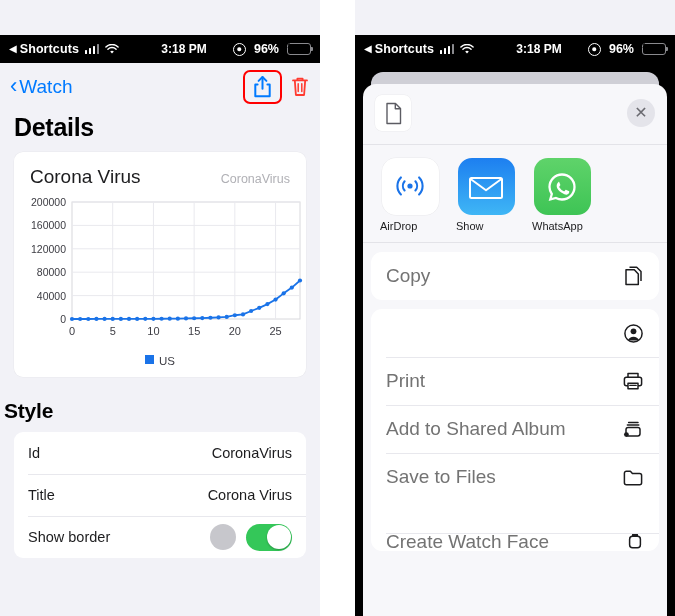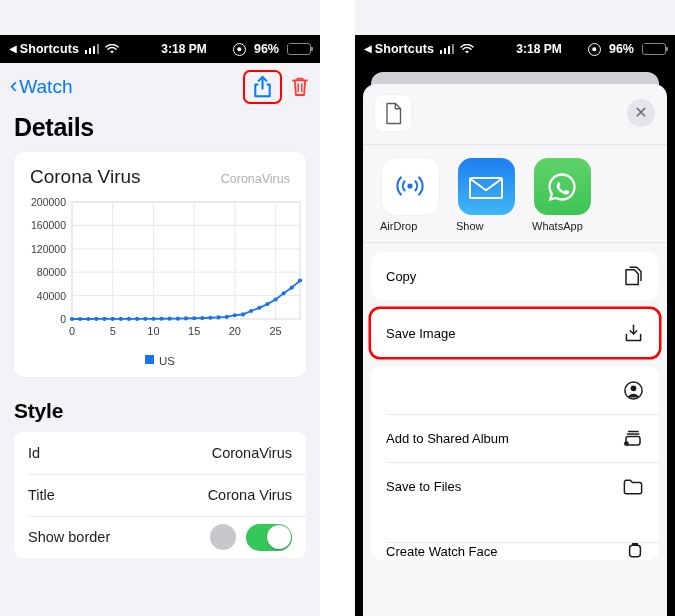--- a/index.html
+++ b/index.html
@@ -54,21 +54,21 @@
   
   .card{background:#fff;border-radius:9px;margin:0 14px;padding:14px 10px 10px;box-shadow:0 0 0 .5px rgba(0,0,0,.04);}
   .card-head{display:flex;align-items:baseline;padding:0 6px 6px;}
   .card-title{font-size:19px;color:#1c1c1e;font-weight:400;}
   .card-sub{margin-left:auto;font-size:12.5px;color:#b0b0b5;}
   .chart-wrap{position:relative;width:100%;height:155px;}
   .legend{display:flex;align-items:flex-start;justify-content:center;gap:5px;padding-top:6px;font-size:11.5px;color:#3c3c43;}
   .legend-swatch{width:9px;height:9px;background:#1a73e8;display:inline-block;}
 
   
-  .section-title{font-size:21px;font-weight:700;color:#000;padding:22px 14px 9px;letter-spacing:-.2px;}
+  .section-title{font-size:21px;font-weight:700;color:#000;padding:22px 4px 9px;letter-spacing:-.2px;}
   .list-card{background:#fff;border-radius:9px;margin:0 14px;overflow:hidden;}
   .row{display:flex;align-items:center;padding:0 14px;height:42px;position:relative;}
   .row + .row::before{content:"";position:absolute;left:14px;right:0;top:0;height:1px;background:#e8e8ed;}
   .row-label{font-size:14.5px;color:#1c1c1e;}
   .row-value{margin-left:auto;font-size:14.5px;color:#1c1c1e;}
   .row-ctrls{margin-left:auto;display:flex;align-items:center;gap:10px;}
   .gray-dot{width:26px;height:26px;border-radius:50%;background:#c7c7cc;}
   .toggle{width:46px;height:27px;border-radius:14px;background:#34c759;position:relative;}
   .toggle .knob{position:absolute;top:1.5px;right:1.5px;width:24px;height:24px;border-radius:50%;background:#fff;box-shadow:0 1px 2px rgba(0,0,0,.25);}
 
@@ -86,21 +86,21 @@
   .app-name{font-size:11px;color:#1c1c1e;margin-top:5px;white-space:nowrap;}
   .ico-airdrop{background:#fff;box-shadow:0 0 0 .5px rgba(0,0,0,.06);}
   .ico-messages{background:linear-gradient(180deg,#5bd75b,#2ebd2e);}
   .ico-mail{background:linear-gradient(180deg,#1d7ff0,#3fb6f5);}
   .ico-whatsapp{background:linear-gradient(180deg,#5fd36a,#3ec455);}
 
   .actions{padding:9px 8px 0;}
   .act-card{background:#fff;border-radius:11px;margin-bottom:9px;overflow:hidden;}
   .act-row{display:flex;align-items:center;height:48px;padding:0 15px;position:relative;}
   .act-row + .act-row::before{content:"";position:absolute;left:15px;right:0;top:0;height:1px;background:#e8e8ed;}
-  .act-label{font-size:13px;color:#000000;}
+  .act-label{font-size:19px;color:#737373;}
   .act-ico{margin-left:auto;color:#1c1c1e;display:flex;align-items:center;}
   .act-card.highlight{box-shadow:0 0 0 2.5px #ff0000;border-radius:9px;}
   .act-clip{height:18px;overflow:hidden;margin-top:32px;}
 </style>
 </head>
 <body>
 
 <div class="stage">
 
   <div class="phone phone-left">
@@ -339,44 +339,43 @@
             <span class="act-label">Copy</span>
             <span class="act-ico">
               <svg width="21" height="22" viewBox="0 0 21 22">
                   <path d="M3 4.8h8.3l4 4.2v10.5H3z" fill="none" stroke="#1c1c1e" stroke-width="1.5" stroke-linejoin="round"></path>
                   <path d="M6.5 2.2h7.2L18 6.5v9.4" fill="none" stroke="#1c1c1e" stroke-width="1.5" stroke-linejoin="round"></path>
                 </svg>
             </span>
           </div>
         </div>
 
-        <div class="act-card highlight">
-          <div class="act-row">
-            <span class="act-label">Save Image</span>
-            <span class="act-ico">
-              <svg width="21" height="22" viewBox="0 0 21 22">
-                  <path d="M10.5 3.2v8.6" stroke="#1c1c1e" stroke-width="1.5" stroke-linecap="round"></path>
-                  <path d="M7.3 8.8l3.2 3.2 3.2-3.2" fill="none" stroke="#1c1c1e" stroke-width="1.5" stroke-linecap="round" stroke-linejoin="round"></path>
-                  <path d="M3.4 12.4v6.2h14.2v-6.2" fill="none" stroke="#1c1c1e" stroke-width="1.5" stroke-linecap="round" stroke-linejoin="round"></path>
-                </svg>
-            </span>
-          </div>
-        </div>
 
         <div class="act-card">
           <div class="act-row">
             <span class="act-ico">
               <svg width="21" height="21" viewBox="0 0 21 21">
                   <circle cx="10.5" cy="10.5" r="8.6" fill="none" stroke="#1c1c1e" stroke-width="1.5"></circle>
                   <circle cx="10.5" cy="8.3" r="2.9" fill="#1c1c1e"></circle>
                   <path d="M4.9 17.4a6.2 6.2 0 0 1 11.2 0" fill="#1c1c1e"></path>
                 </svg>
             </span>
           </div>
           <div class="act-row">
+            <span class="act-label">Print</span>
+            <span class="act-ico">
+              <svg width="22" height="20" viewBox="0 0 22 20">
+                  <path d="M6 6.3V2.4h10v3.9" fill="none" stroke="#1c1c1e" stroke-width="1.5" stroke-linejoin="round"></path>
+                  <rect x="2.4" y="6.3" width="17.2" height="8.4" rx="2" fill="none" stroke="#1c1c1e" stroke-width="1.5"></rect>
+                  <rect x="6" y="12.2" width="10" height="5.6" fill="#fff" stroke="#1c1c1e" stroke-width="1.5" stroke-linejoin="round"></rect>
+                  <path d="M7.8 14.4h6.4" stroke="#1c1c1e" stroke-width="1.3" stroke-linecap="round"></path>
+                </svg>
+            </span>
+          </div>
+          <div class="act-row">
             <span class="act-label">Add to Shared Album</span>
             <span class="act-ico">
               <svg width="22" height="22" viewBox="0 0 22 22">
                   <path d="M6.6 4.4h9.4M5.4 7.1h11.4" stroke="#1c1c1e" stroke-width="1.5" stroke-linecap="round"></path>
                   <rect x="4" y="9.4" width="14" height="8.6" rx="2.2" fill="none" stroke="#1c1c1e" stroke-width="1.5"></rect>
                   <circle cx="4.4" cy="16.6" r="2.4" fill="#1c1c1e"></circle>
                 </svg>
             </span>
           </div>
           <div class="act-row">

